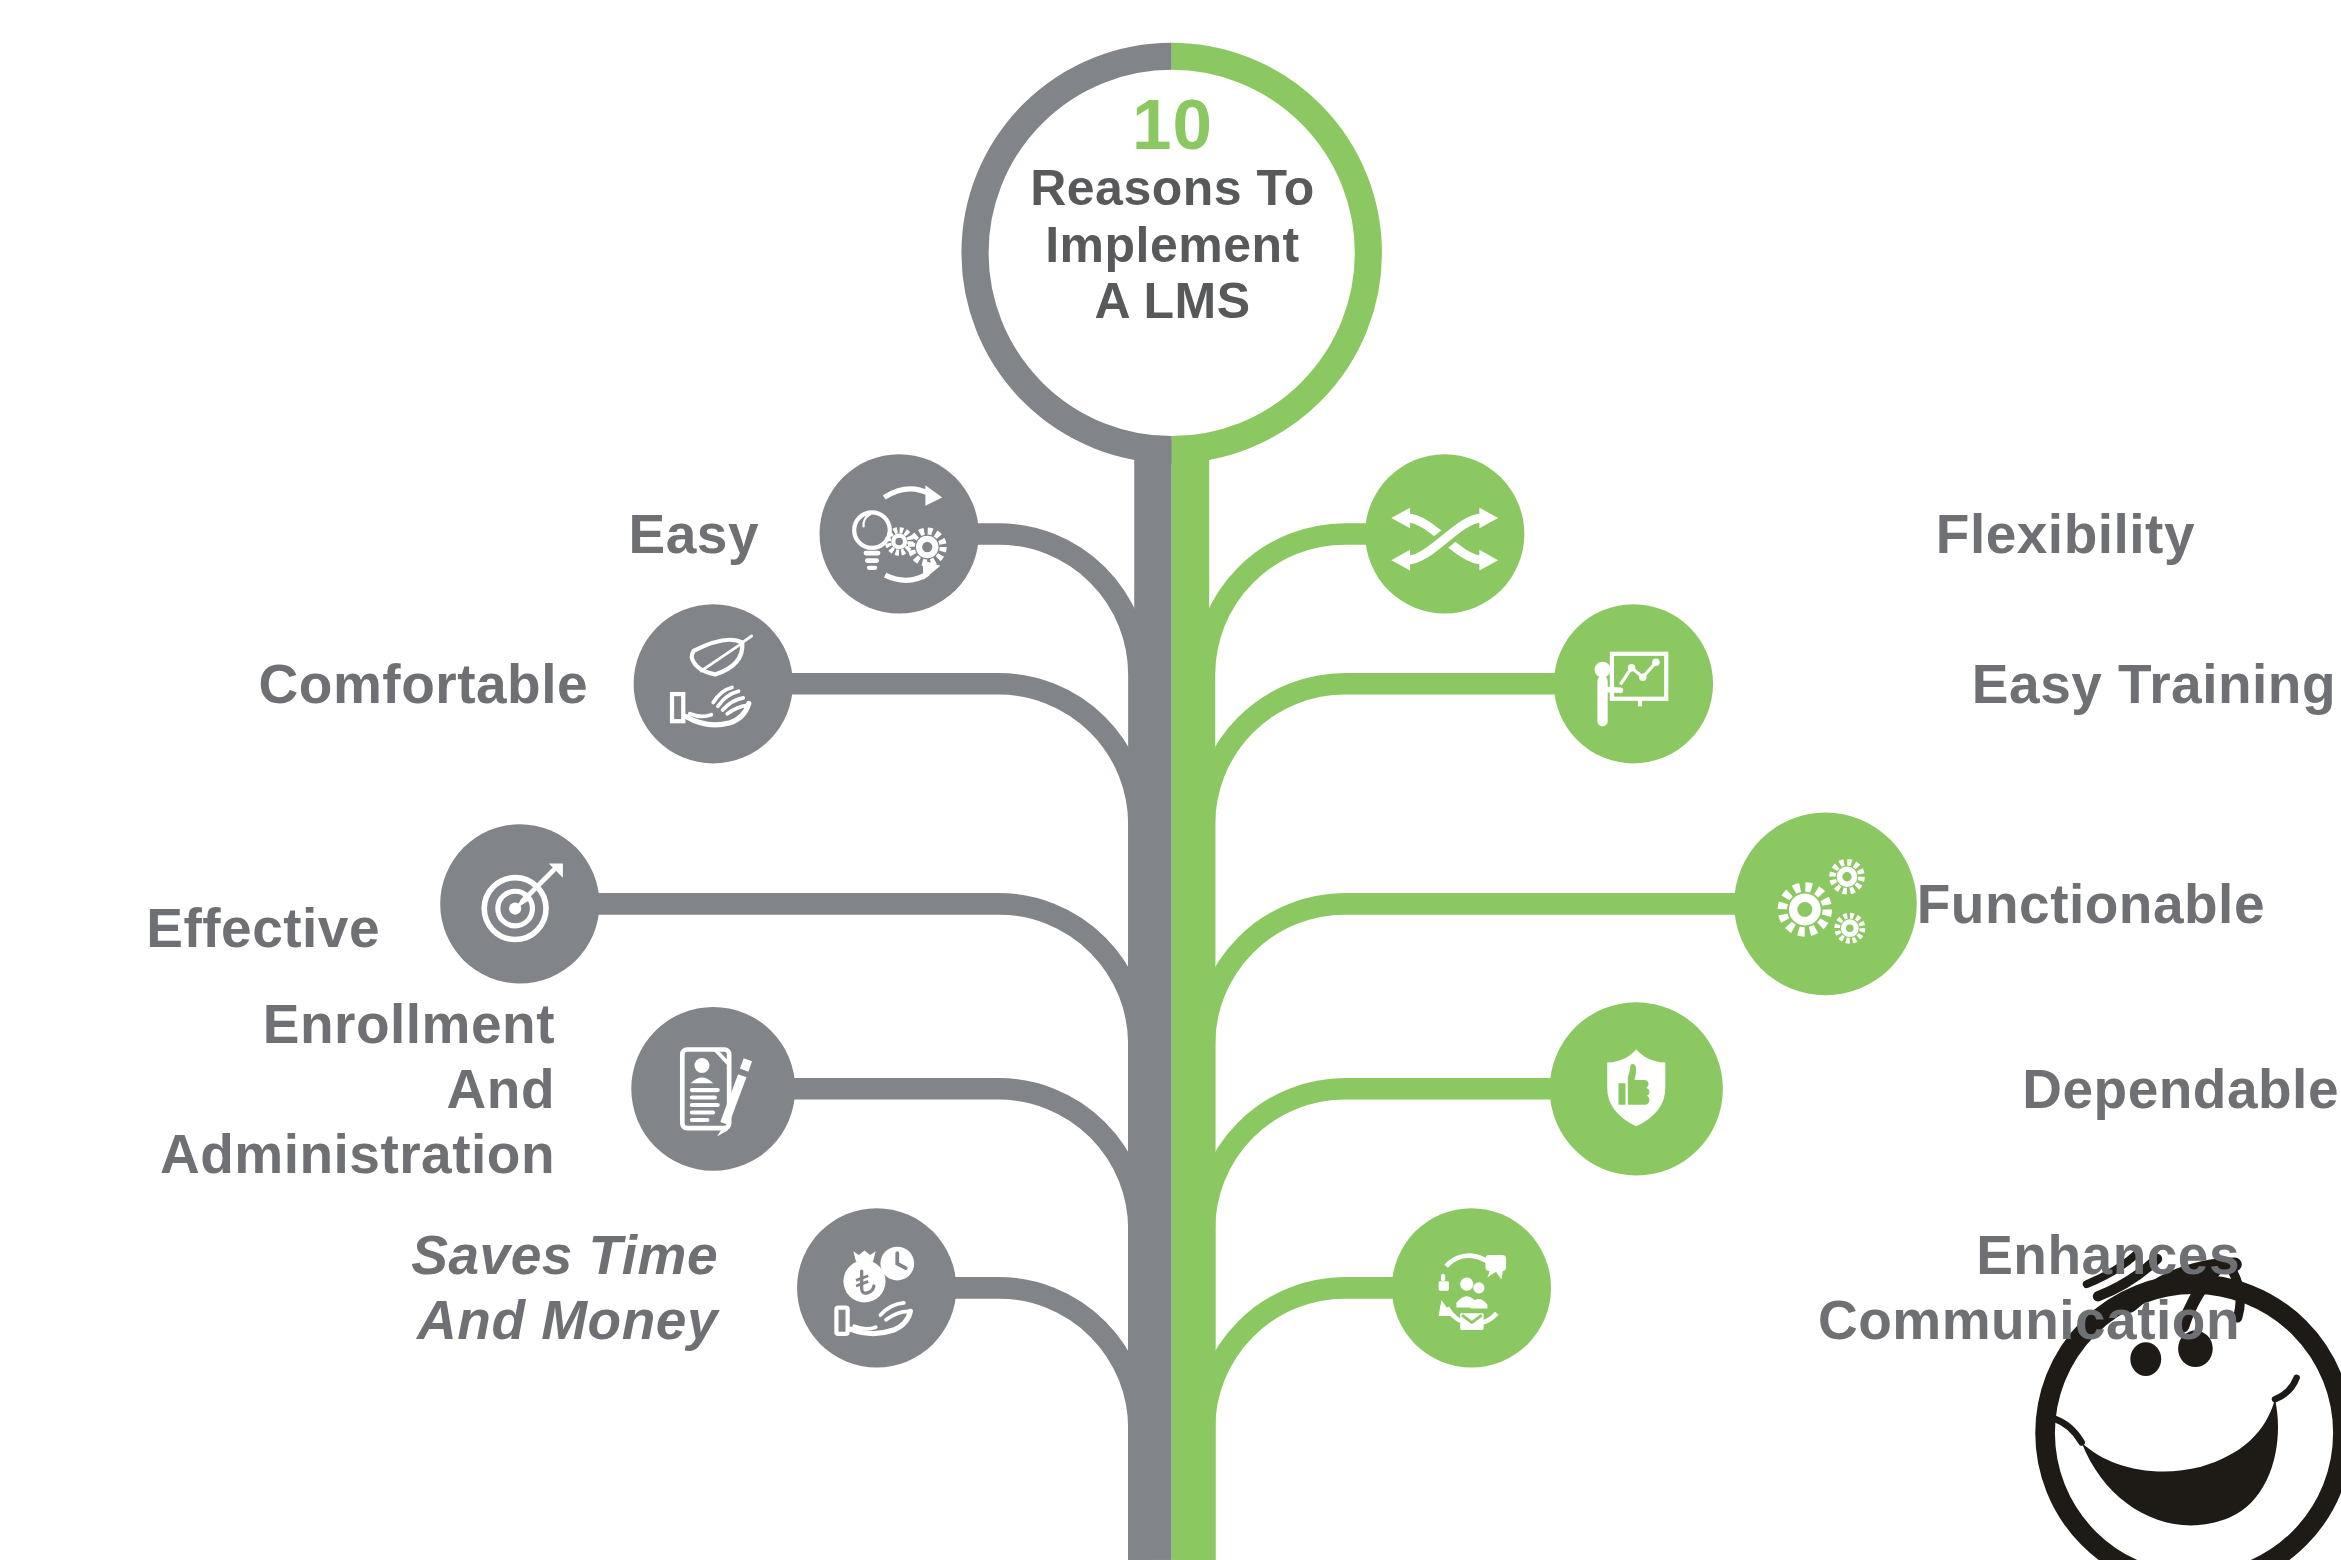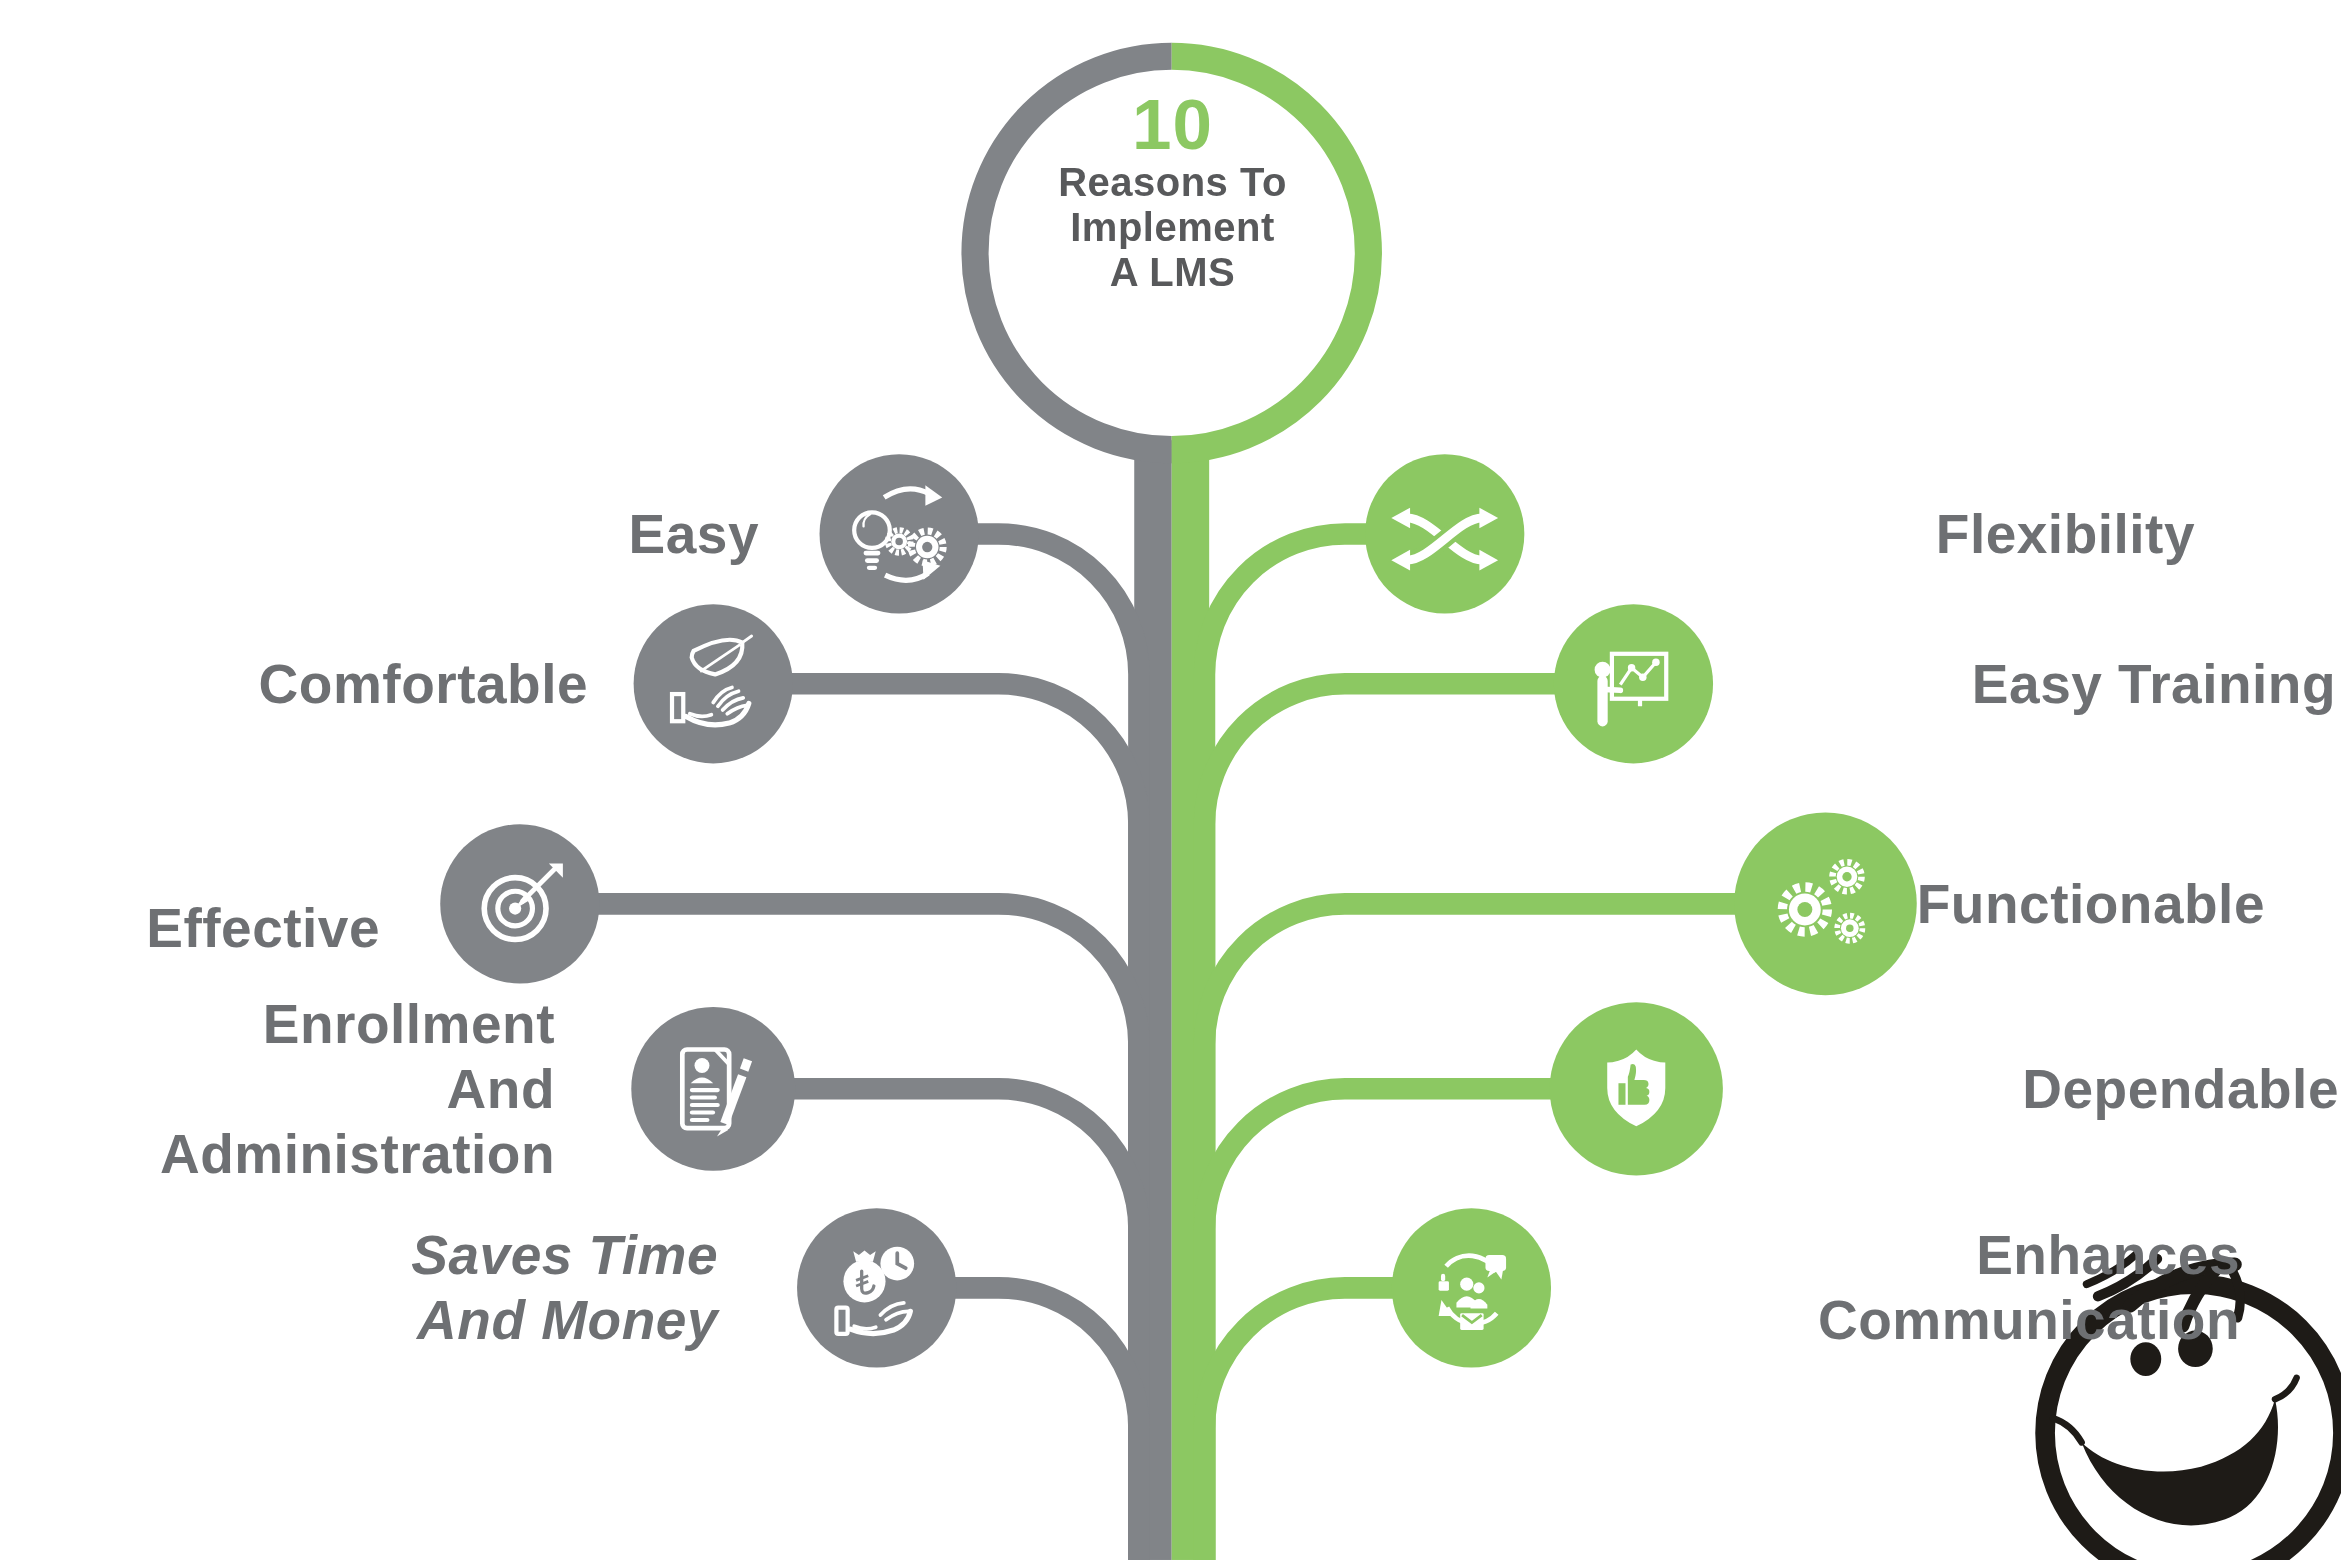--- a/index.html
+++ b/index.html
@@ -5,21 +5,21 @@
   html,body{margin:0;padding:0;background:#fff;}
   #canvas{position:relative;width:2342px;height:1560px;background:#ffffff;overflow:hidden;
           font-family:"Liberation Sans", sans-serif;}
   #tree-svg{position:absolute;left:0;top:0;}
   .label{position:absolute;transform:translateY(-50%);font-weight:bold;font-size:55px;
          line-height:1.18;color:#6E7073;white-space:pre-line;letter-spacing:0.5px;}
   .label.left{text-align:right;}
   .label.right{text-align:right;}
   #title-block{position:absolute;left:985px;top:89px;width:375px;text-align:center;}
   #title-number{font-weight:bold;font-size:71px;line-height:1.0;color:#8CC862;letter-spacing:0.9px;}
-  #title-lines{font-weight:bold;font-size:40px;line-height:1.13;color:#58595B;white-space:pre-line;letter-spacing:0.5px;}
+  #title-lines{font-weight:bold;font-size:50px;line-height:1.13;color:#58595B;white-space:pre-line;letter-spacing:0.5px;}
 </style>
 </head>
 <body>
 
 <div id="canvas">
 
   <svg id="tree-svg" width="2342" height="1560" viewBox="0 0 5001 3331">
 
     <rect x="2422" y="940" width="80" height="2391" fill="#818488"></rect>
     <rect x="2502" y="940" width="80" height="2391" fill="#8CC862"></rect>

